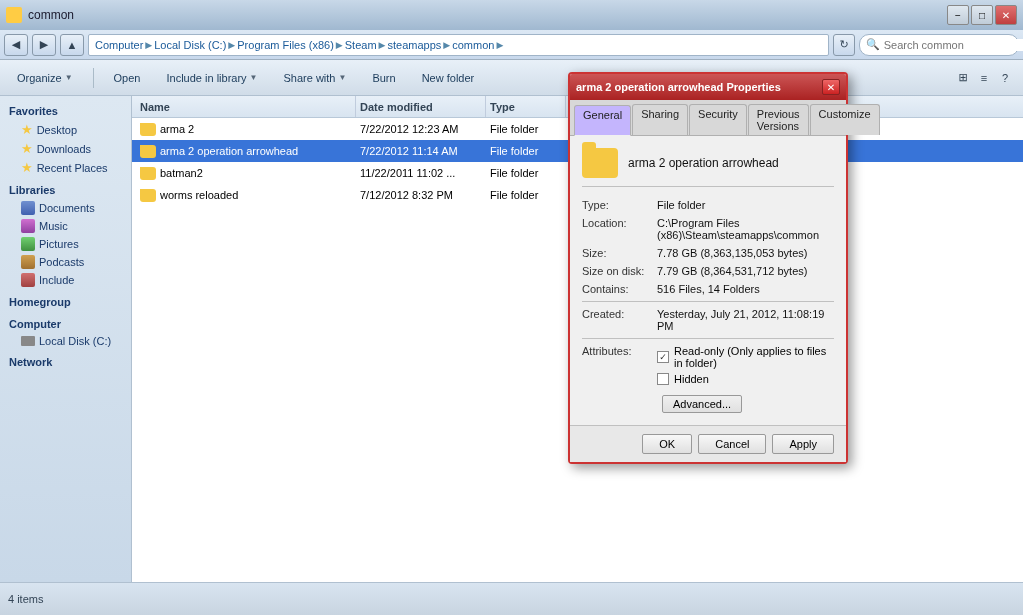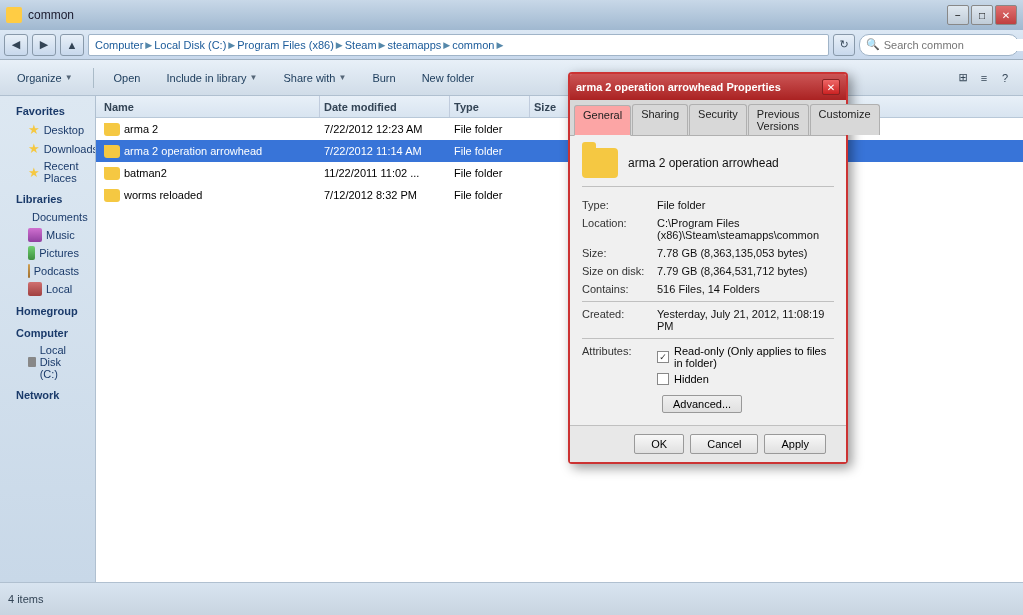--- a/index.html
+++ b/index.html
@@ -193,25 +193,25 @@
 
     
     .main-area {
       flex: 1;
       display: flex;
       overflow: hidden;
     }
 
     
     .sidebar {
-      width: 96px;
+      width: 132px;
       background: linear-gradient(to bottom, #dde8f2, #c8d8e8);
       border-right: 1px solid #b0c0d0;
       overflow-y: auto;
-      padding: 6px 8px;
+      padding: 6px 1px;
       flex-shrink: 0;
     }
 
     .sidebar-section {
       margin-bottom: 4px;
     }
 
     .sidebar-section-header {
       padding: 3px 8px;
       font-size: 11px;
@@ -410,21 +410,21 @@
       font-size: 11px;
       cursor: pointer;
       background: #d8d8d8;
       border: 1px solid #b0b0b0;
       border-bottom: none;
       border-radius: 3px 3px 0 0;
       color: #222;
     }
 
     .dialog-tab.active {
-      background: #fca5a5;
+      background: #c4b5fd;
       font-weight: normal;
       position: relative;
       bottom: -1px;
       border-bottom: 1px solid #f0f0f0;
     }
 
     
     .dialog-content {
       padding: 12px;
     }
@@ -524,21 +524,21 @@
       font-size: 11px;
       cursor: pointer;
       margin-left: 80px;
     }
 
     
     .dialog-footer {
       display: flex;
       justify-content: flex-end;
       gap: 6px;
-      padding: 8px 20px;
+      padding: 8px 12px;
       border-top: 1px solid #c0c0c0;
       background: #e8e8e8;
     }
 
     .dialog-footer-btn {
       padding: 3px 16px;
       background: linear-gradient(to bottom, #f8f8f8, #e0e0e0);
       border: 1px solid #999;
       border-radius: 2px;
       font-size: 11px;
@@ -681,21 +681,21 @@
         <div class="sidebar-item">
           <span class="lib-icon" style="background:linear-gradient(to bottom,#70d070,#409040);"></span>
           <span>Pictures</span>
         </div>
         <div class="sidebar-item">
           <span class="lib-icon" style="background:linear-gradient(to bottom,#d0a050,#a07030);"></span>
           <span>Podcasts</span>
         </div>
         <div class="sidebar-item">
           <span class="lib-icon" style="background:linear-gradient(to bottom,#d07070,#a04040);"></span>
-          <span>Local</span>
+          <span>Include</span>
         </div>
       </div>
 
       <div class="sidebar-section">
         <div class="sidebar-section-header">Homegroup</div>
       </div>
 
       <div class="sidebar-section">
         <div class="sidebar-section-header">Computer</div>
         <div class="sidebar-item">

